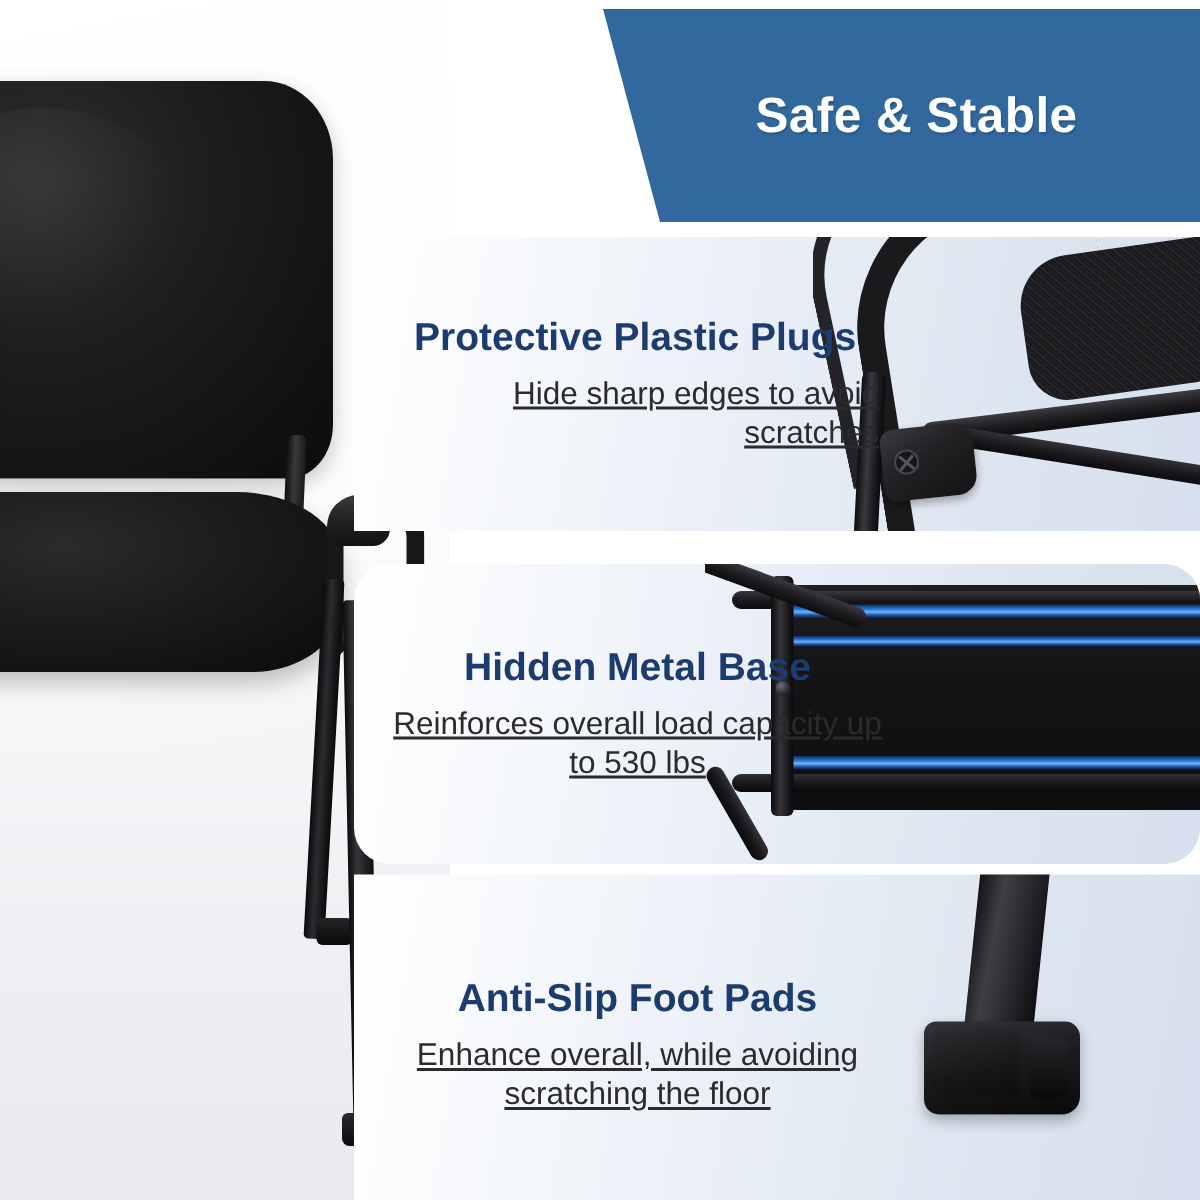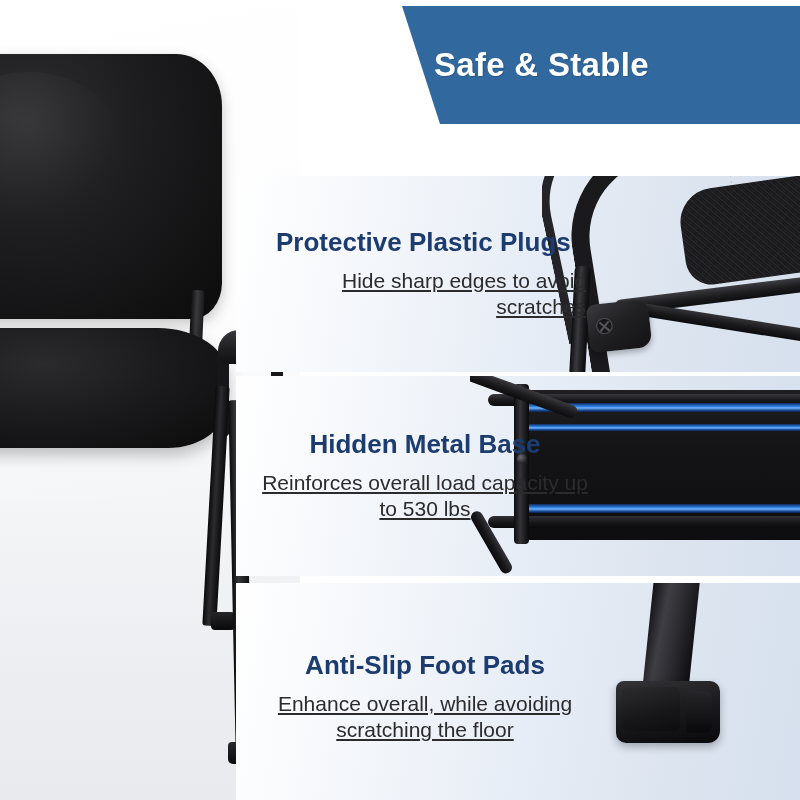--- a/index.html
+++ b/index.html
@@ -142,26 +142,26 @@
     background: linear-gradient(180deg, #262629 0%, #141416 60%, #0a0a0b 100%);
     border-radius: 4px;
   }
 
   
   .banner {
     position: absolute;
     left: 392px;
     top: 6px;
     width: 408px;
-    height: 118px;
+    height: 142px;
     background: #31699f;
     clip-path: polygon(10px 0, 100% 0, 100% 100%, 48px 100%);
     display: flex;
     flex-direction: column;
-    align-items: flex-start;
+    align-items: center;
     justify-content: center;
     box-sizing: border-box;
     padding-left: 42px;
     padding-right: 12px;
   }
   .banner-line {
     color: #ffffff;
     font-size: 33px;
     font-weight: bold;
     letter-spacing: 0.3px;
@@ -172,22 +172,22 @@
   }
 
   
   .panel {
     position: absolute;
     left: 236px;
     width: 564px;
     overflow: hidden;
     background: linear-gradient(100deg, #ffffff 0%, #f7f9fc 18%, #e7edf6 52%, #dce4ef 78%, #d6e0ee 100%);
   }
-  .panel-1 { top: 176px;  height: 196px; }
-  .panel-2 { top: 376px;  height: 200px; }
+  .panel-1 { top: 158px;  height: 196px; }
+  .panel-2 { top: 376px;  height: 200px; border-radius: 24px; }
   .panel-3 { top: 583px;  height: 228px; }
 
   .panel-text {
     position: absolute;
     left: 8px;
     top: 0;
     width: 358px;
     height: 100%;
     display: flex;
     flex-direction: column;

